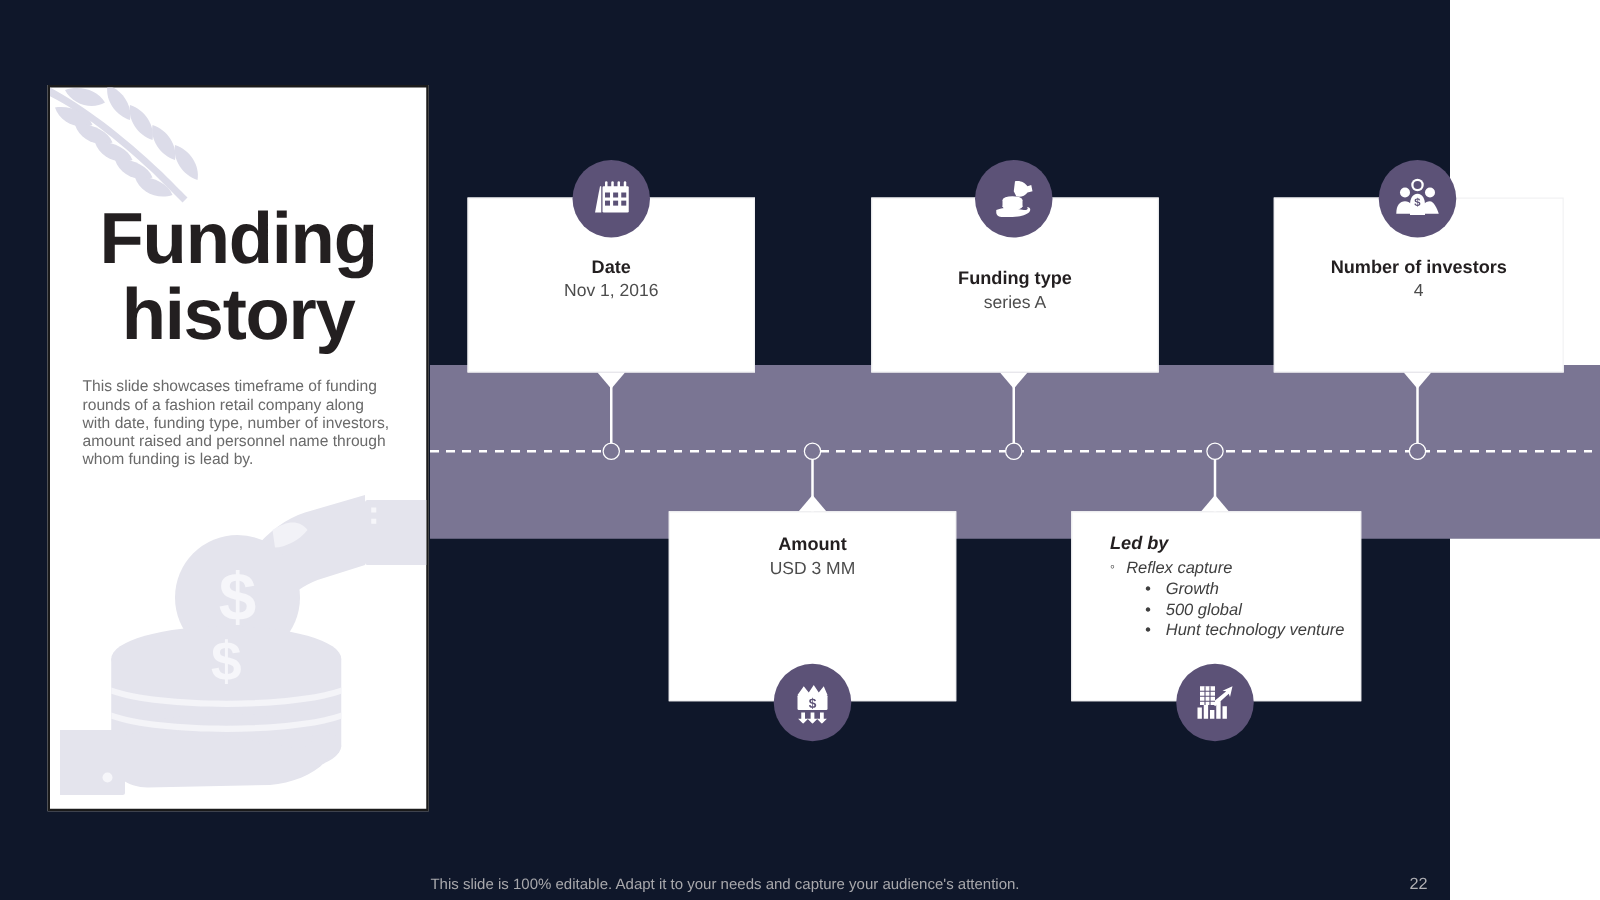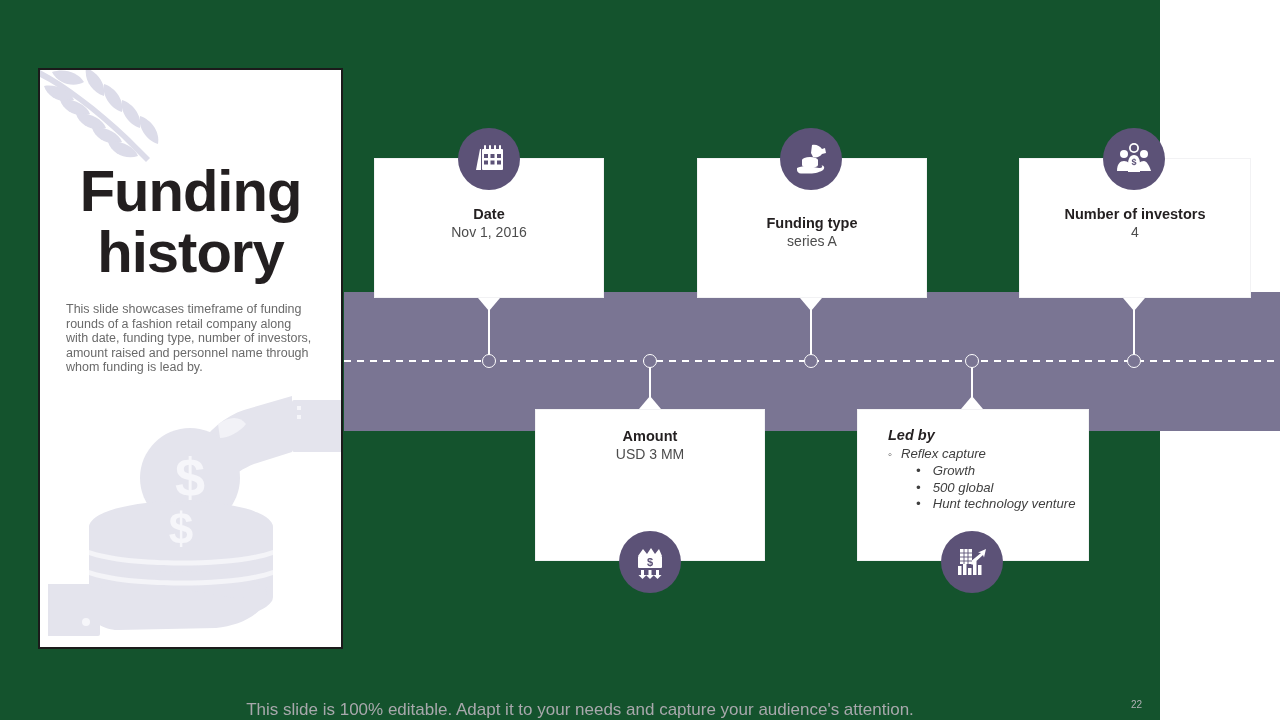--- a/index.html
+++ b/index.html
@@ -2,21 +2,21 @@
 <html><head>
 <meta charset="utf-8">
 <style>
   * { box-sizing: border-box; margin: 0; padding: 0; }
   html, body {
     width: 1280px; height: 720px;
     background: #ffffff;
     font-family: "Liberation Sans", sans-serif;
     overflow: hidden;
   }
-  #slide { position: relative; width: 1160px; height: 720px; background: #14532d; }
+  #slide { position: relative; width: 1160px; height: 720px; background: #0f172a; }
 
   
   .left-panel {
     position: absolute; left: 38px; top: 68px;
     width: 305px; height: 581px;
     border: 2px solid #1b1b1b;
     background: #ffffff;
     overflow: hidden;
   }
   .leaf-deco { position: absolute; left: -6px; top: -4px; width: 160px; height: 110px; opacity: 1; }
@@ -110,25 +110,25 @@
   .ic-led   { left: 972px; top: 531px; }
 
   
   .notch { position: absolute; width: 0; height: 0; margin-left: -11px; }
   .notch.down { border-left: 11px solid transparent; border-right: 11px solid transparent; border-top: 13px solid #ffffff; top: 298px; }
   .notch.up   { border-left: 11px solid transparent; border-right: 11px solid transparent; border-bottom: 13px solid #ffffff; top: 396px; }
 
   
   .footer-note {
     position: absolute; left: 0; right: 0; top: 700px;
-    text-align: center; font-size: 17px; color: #a8a8ac;
+    text-align: center; font-size: 12px; color: #a8a8ac;
   }
   .page-num {
     position: absolute; right: 18px; top: 699px;
-    font-size: 10px; color: #b0b0b4;
+    font-size: 13px; color: #b0b0b4;
   }
 </style>
 </head>
 <body>
 
 <div id="slide">
 
   <div class="left-panel">
 
     <svg class="leaf-deco" viewBox="0 0 160 110">

